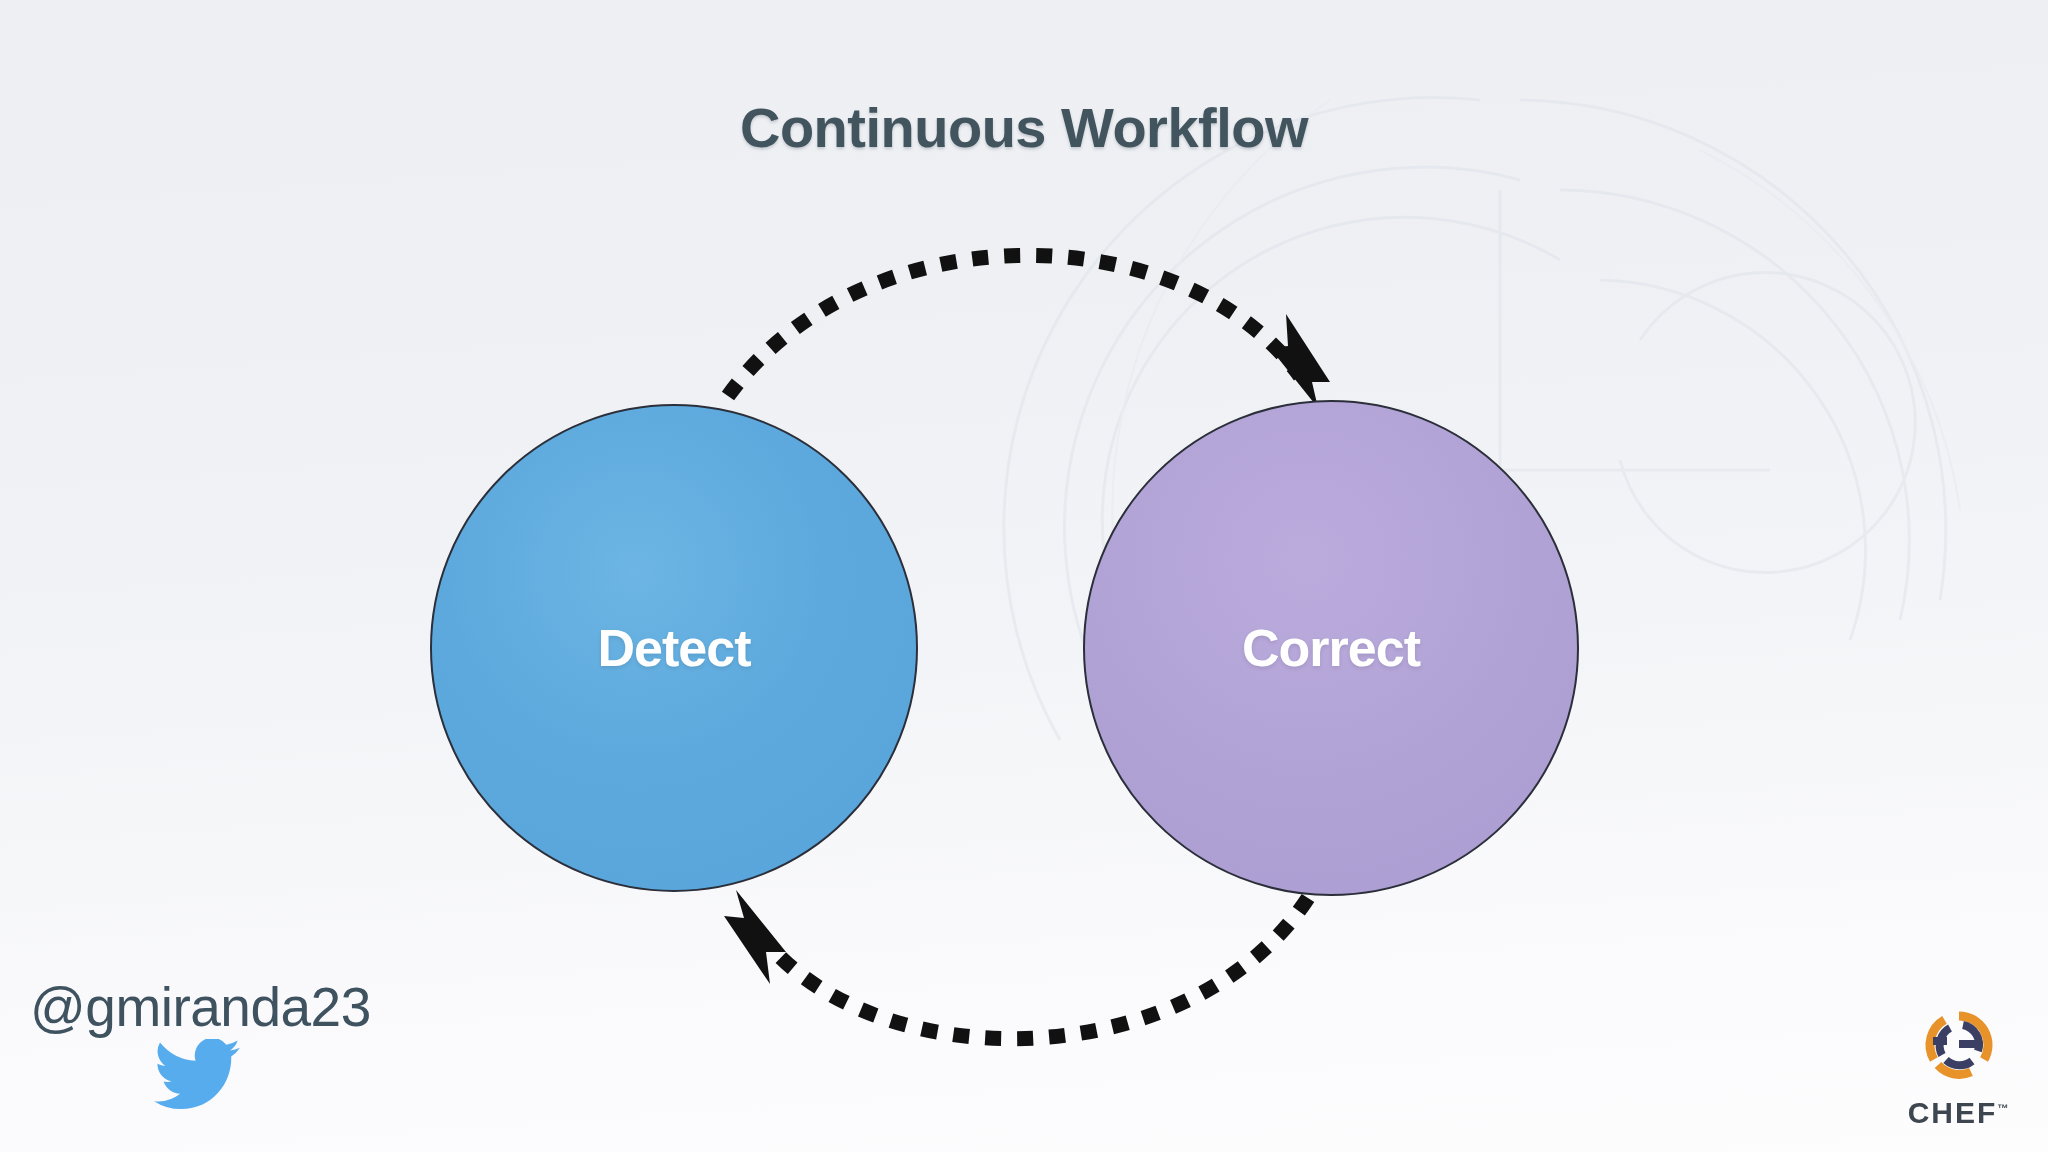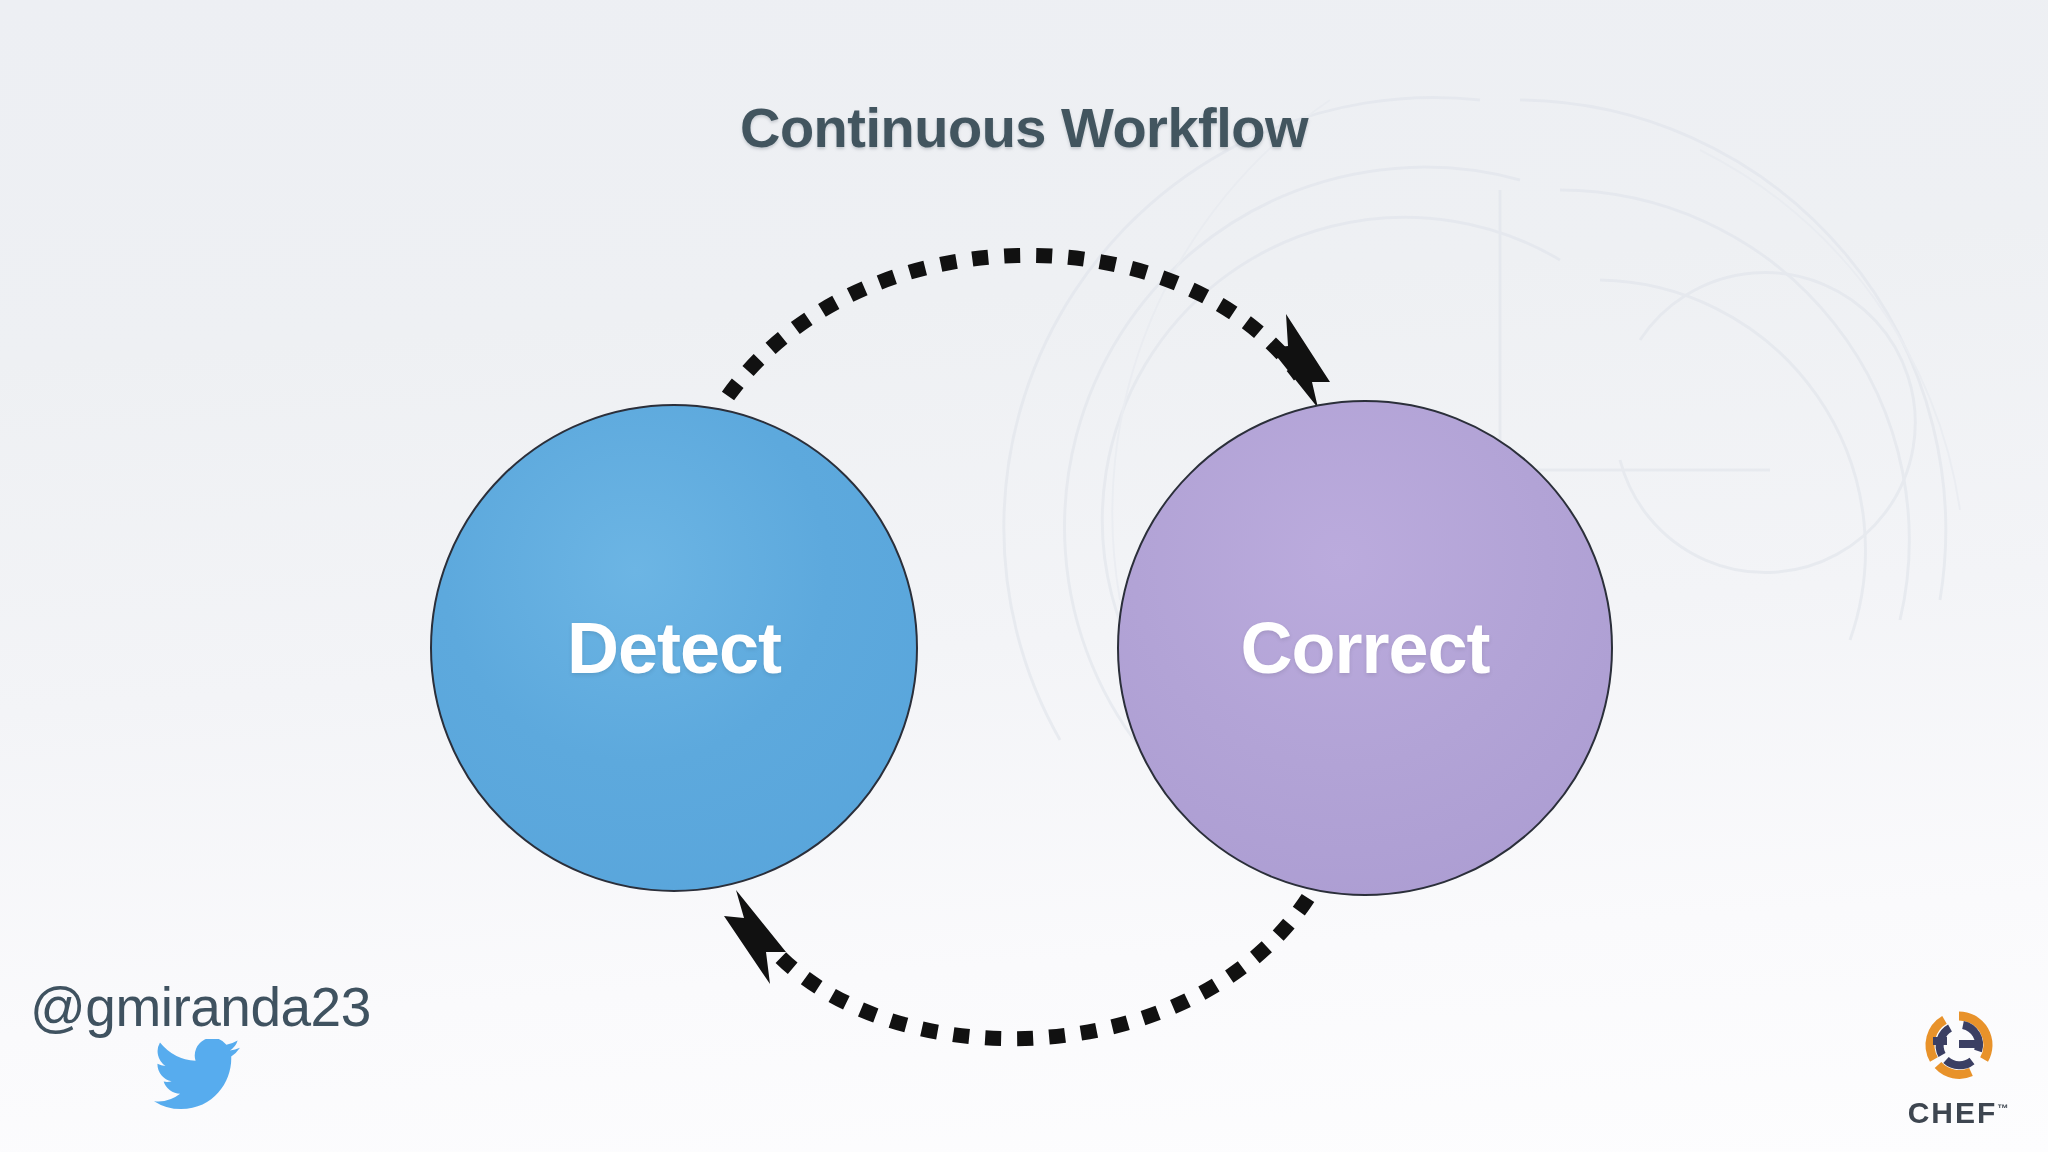--- a/index.html
+++ b/index.html
@@ -47,35 +47,35 @@
     position: absolute;
     border-radius: 50%;
     display: flex;
     align-items: center;
     justify-content: center;
     box-sizing: border-box;
     border: 2px solid #2b2f3a;
   }
   .node .node-label {
     color: #ffffff;
-    font-size: 72px;
+    font-size: 52px;
     font-weight: bold;
     letter-spacing: -1px;
     line-height: 1;
     text-shadow: 0 2px 4px rgba(0,0,0,0.10);
   }
   #node-detect {
     left: 430px;
     top: 404px;
     width: 488px;
     height: 488px;
     background: radial-gradient(circle at 42% 34%, #6cb5e4 0%, #5da9dd 45%, #57a4db 100%);
   }
   #node-correct {
-    left: 1117px;
+    left: 1083px;
     top: 400px;
     width: 496px;
     height: 496px;
     background: radial-gradient(circle at 45% 32%, #bbabdd 0%, #b2a3d6 48%, #aa9bd1 100%);
   }
 
   
   #arrows {
     position: absolute;
     left: 0;

